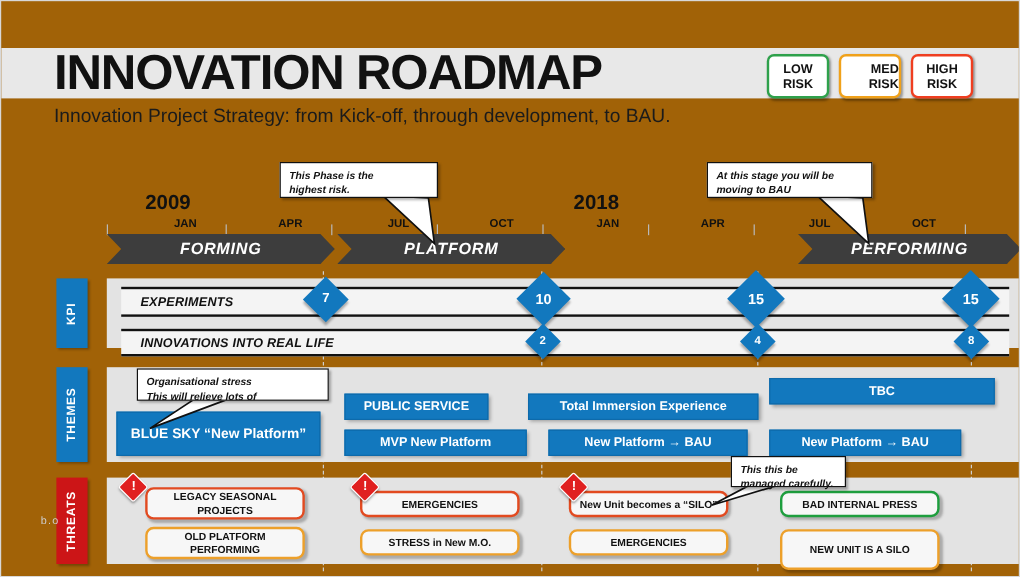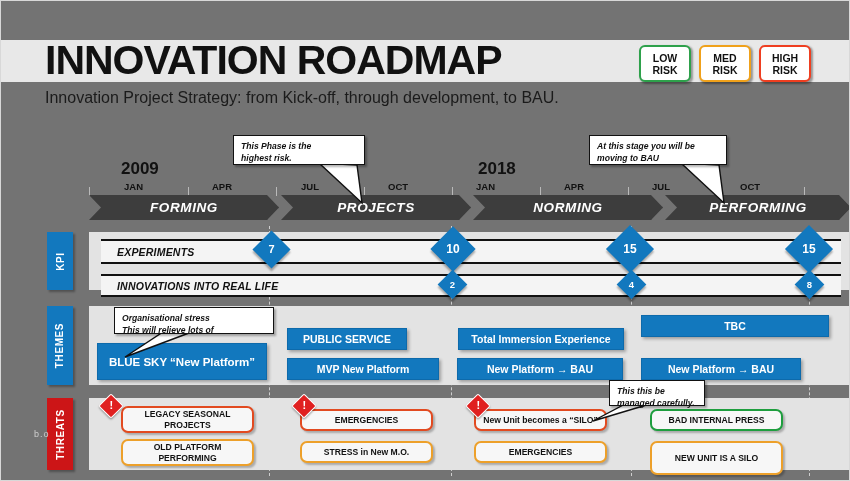--- a/index.html
+++ b/index.html
@@ -1,49 +1,49 @@
 <!DOCTYPE html>
 <html><head>
 <meta charset="utf-8">
 <style>
   html,body{margin:0;padding:0;background:#fff;}
   body{width:850px;height:481px;overflow:hidden;
        font-family:"Liberation Sans",sans-serif;}
-  #slide{position:relative;width:850px;height:481px;background:#737373;
+  #slide{position:relative;width:850px;height:481px;background:#a16207;
          border:1px solid #d8d8d8;box-sizing:border-box;overflow:hidden;}
 
   
   .hdr-band{position:absolute;left:0;top:39px;width:850px;height:42px;
             background:#e8e8e8;}
   .title{position:absolute;left:44px;top:37px;font-size:41px;font-weight:bold;
          letter-spacing:-1px;color:#111;line-height:45px;white-space:nowrap;}
   .subtitle{position:absolute;left:44px;top:88px;font-size:16px;color:#1b1b1b;
             white-space:nowrap;}
 
   .legend{position:absolute;left:638px;top:44px;display:flex;gap:8px;}
   .badge{width:48px;height:33px;border-radius:6px;background:#fff;
          border:2.5px solid #000;display:flex;flex-direction:column;
          align-items:center;justify-content:center;font-size:10.5px;
          font-weight:bold;color:#111;line-height:12px;
          box-shadow:1.5px 1.5px 2px rgba(0,0,0,.35);}
   .badge.low{border-color:#2eа14b;border-color:#2ea14b;}
-  .badge.med{border-color:#f0a11a;}
+  .badge.med{border-color:#f0a11a;align-items:flex-end;}
   .badge.high{border-color:#ef3e20;}
 
   
   .callout{position:absolute;background:#fff;border:1.5px solid #111;
            font-size:8.6px;font-style:italic;font-weight:bold;color:#111;
            padding:5px 7px;line-height:11.5px;box-sizing:border-box;
            box-shadow:2px 2px 2px rgba(0,0,0,.30);z-index:30;}
   .tail{position:absolute;z-index:29;overflow:visible;}
 
   
   .year{position:absolute;font-size:17px;font-weight:bold;color:#111;}
   .month{position:absolute;font-size:9.5px;font-weight:bold;color:#111;
-         text-align:left;width:40px;}
+         text-align:right;width:40px;}
   .tick{position:absolute;width:1px;background:#b9b9b9;}
 
   .chev-row{position:absolute;left:88px;top:194px;width:762px;height:31px;}
   .chev{position:absolute;top:0;height:25px;background:#3d3d3d;
         display:flex;align-items:center;justify-content:center;
         color:#fff;font-size:13.5px;font-weight:bold;font-style:italic;
         letter-spacing:.6px;
         box-shadow:2px 2px 2px rgba(0,0,0,.28);}
 
   
@@ -140,24 +140,21 @@
   <div class="tick" style="left:539px;top:186px;height:9px"></div>
   <div class="tick" style="left:627px;top:186px;height:9px"></div>
   <div class="tick" style="left:715px;top:186px;height:9px"></div>
   <div class="tick" style="left:803px;top:186px;height:9px"></div>
 
   <div class="chev-row">
     <div class="chev" style="left:0px;width:190px;clip-path:polygon(0 0,178px 0,190px 50%,178px 100%,0 100%,12px 50%);">
       <span>FORMING</span>
     </div>
     <div class="chev" style="left:192px;width:190px;clip-path:polygon(0 0,178px 0,190px 50%,178px 100%,0 100%,12px 50%);">
-      <span>PROJECTS</span>
-    </div>
-    <div class="chev" style="left:384px;width:190px;clip-path:polygon(0 0,178px 0,190px 50%,178px 100%,0 100%,12px 50%);">
-      <span>NORMING</span>
+      <span>PLATFORM</span>
     </div>
     <div class="chev" style="left:576px;width:186px;clip-path:polygon(0 0,174px 0,186px 50%,174px 100%,0 100%,12px 50%);">
       <span>PERFORMING</span>
     </div>
   </div>
 
   <svg class="tail" style="left:230px;top:160px;width:140px;height:45px" viewBox="0 0 140 45">
     <polygon points="88,2 126,4 131,42" fill="#ffffff" stroke="#111" stroke-width="1.4"></polygon>
   </svg>
   <div class="callout" style="left:232px;top:134px;width:132px;height:30px">
@@ -208,21 +205,21 @@
   </div>
 
   <div class="band" style="left:88px;top:305px;width:762px;height:79px"></div>
   <div class="sidetab" style="left:46px;top:305px;width:26px;height:79px">
     <span>THEMES</span>
   </div>
 
   <div class="tbox" style="left:286px;top:327px;width:120px;height:22px">
     <span>PUBLIC SERVICE</span>
   </div>
-  <div class="tbox" style="left:457px;top:327px;width:166px;height:22px">
+  <div class="tbox" style="left:439px;top:327px;width:192px;height:22px">
     <span>Total Immersion Experience</span>
   </div>
   <div class="tbox" style="left:640px;top:314px;width:188px;height:22px">
     <span>TBC</span>
   </div>
 
   <div class="tbox" style="left:286px;top:357px;width:152px;height:22px">
     <span>MVP New Platform</span>
   </div>
   <div class="tbox" style="left:456px;top:357px;width:166px;height:22px">

